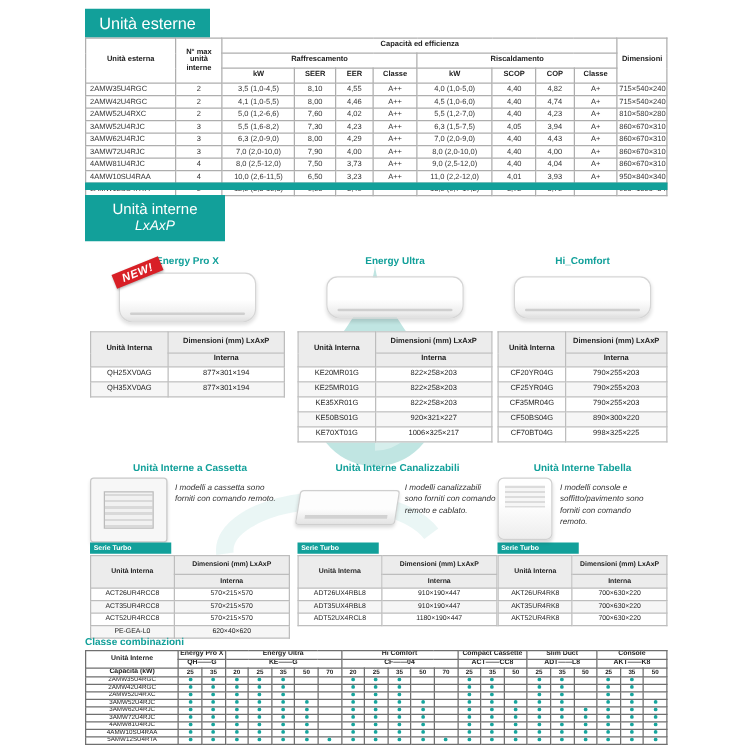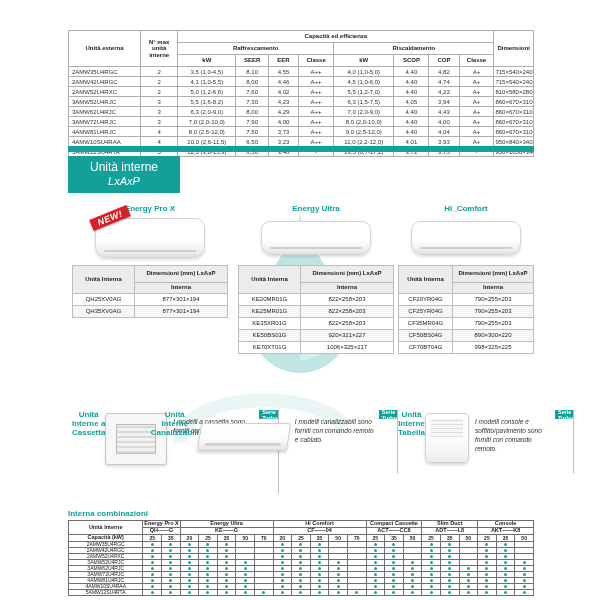--- a/index.html
+++ b/index.html
@@ -28,21 +28,21 @@
   .new-ribbon{position:absolute;left:-6px;top:-7px;background:#d81f26;color:#fff;font-weight:bold;font-style:italic;
               font-size:9px;padding:1px 7px;transform:rotate(-22deg);box-shadow:0 1px 2px rgba(0,0,0,.3);letter-spacing:.5px;}
   .mini{width:100%;font-size:6px;background:#fff;}
   .mini th,.mini td{border:1px solid #bdbdbd;text-align:center;vertical-align:middle;padding:0 1px;overflow:hidden;line-height:1.2;}
   .mini th{background:#ececec;font-weight:bold;height:10px;}
   .mini tbody tr:nth-child(even) td{background:#f6f6f6;}
   .wallcol{display:flex;flex-direction:column;}
   .wallcol .imgbox{height:50px;margin-bottom:2px;}
   .walltable td{height:11px;}
   
-  .botcol{display:flex;flex-direction:row;margin-top:40px;}
+  .botcol{display:flex;flex-direction:column;}
   .bot-row{display:flex;align-items:flex-start;gap:6px;height:52px;margin-top:3px;}
   .desc{font-size:6.5px;font-style:italic;color:#333;line-height:1.4;padding-top:4px;}
   .serie{background:#12a09a;color:#fff;font-size:5.5px;font-weight:bold;width:62px;height:9px;
          display:flex;align-items:center;padding-left:3px;margin-bottom:1px;}
   .bottable td{height:9px;font-size:5.5px;}
   .bottable th{font-size:5.5px;}
   
   .cassette{width:60px;height:50px;background:#f7f7f7;border:1px solid #c8c8c8;border-radius:3px;
             box-shadow:0 2px 3px rgba(0,0,0,.12);display:flex;align-items:center;justify-content:center;}
   .cassette .vent{width:38px;height:28px;border:1px solid #bbb;
@@ -69,20 +69,23 @@
 
 <div class="canvas">
 
   <svg class="abs wm" style="left:150px;top:195px;" width="300" height="270" viewBox="0 0 300 270">
     <path d="M150 14 C150 52, 100 88, 100 128 A50 50 0 1 0 200 128 C200 88, 150 52, 150 14 Z" fill="#2fa89f" opacity="0.30"></path>
     <path d="M118 128 A32 32 0 1 1 150 162" fill="none" stroke="#ffffff" stroke-width="7" opacity="0.35"></path>
     <text x="206" y="88" font-size="24" fill="#2fa89f" opacity="0.55">®</text>
     <path d="M 30 248 A 85 40 0 0 1 195 232" fill="none" stroke="#2fa89f" stroke-width="14" opacity="0.10"></path>
   </svg>
 
+  <div class="abs teal-box title1">
+    <span>Unità esterne</span>
+  </div>
 
   <table class="abs ext">
     <colgroup>
       <col style="width:15.5%">
         <col style="width:8%">
         <col style="width:12.5%">
         <col style="width:7%">
       <col style="width:6.5%">
         <col style="width:7.5%">
         <col style="width:13%">
@@ -476,21 +479,21 @@
             <td>700×630×220</td>
           </tr>
           <tr>
             <td>AKT52UR4RK8</td>
             <td>700×630×220</td>
           </tr>
         </tbody>
     </table>
   </div>
 
-  <div class="abs combo-title">Interna combinazioni</div>
+  <div class="abs combo-title">Classe combinazioni</div>
 
   <table class="abs combo">
     <colgroup>
       <col style="width:16%">
       <col span="21" style="width:4%">
     </colgroup>
     <thead>
       <tr>
         <th rowspan="2">Unità Interne</th>
         <th colspan="2">Energy Pro X</th>

